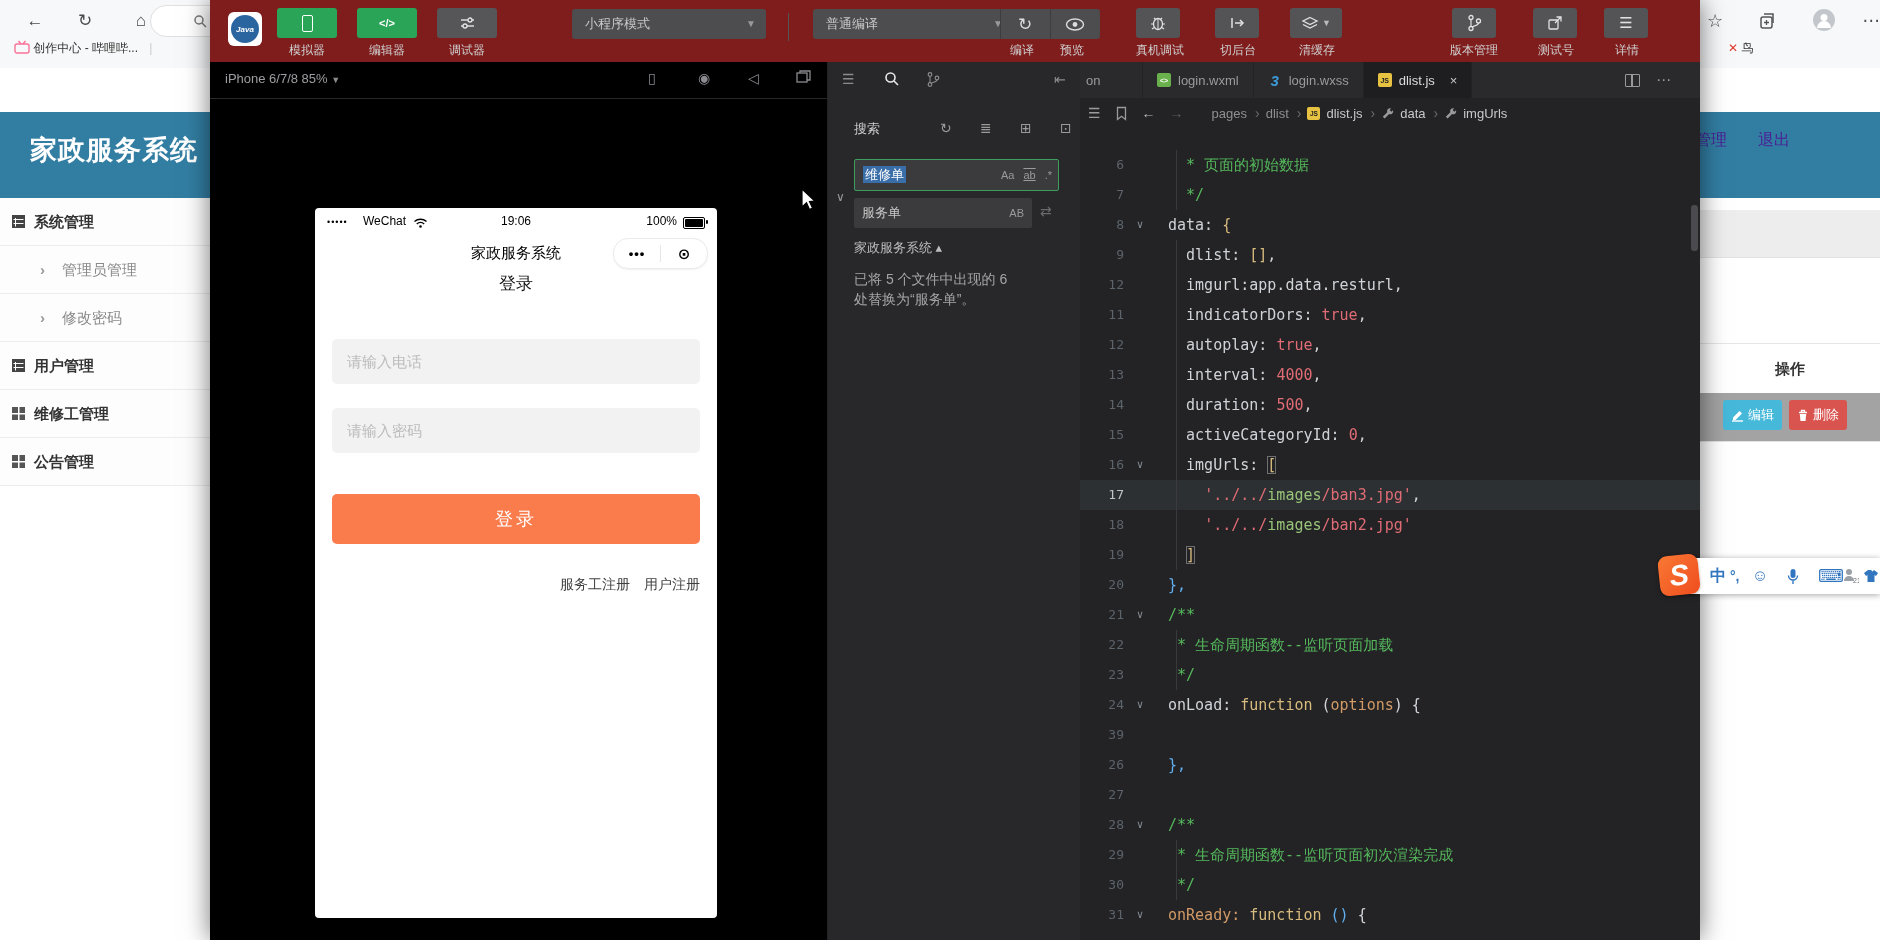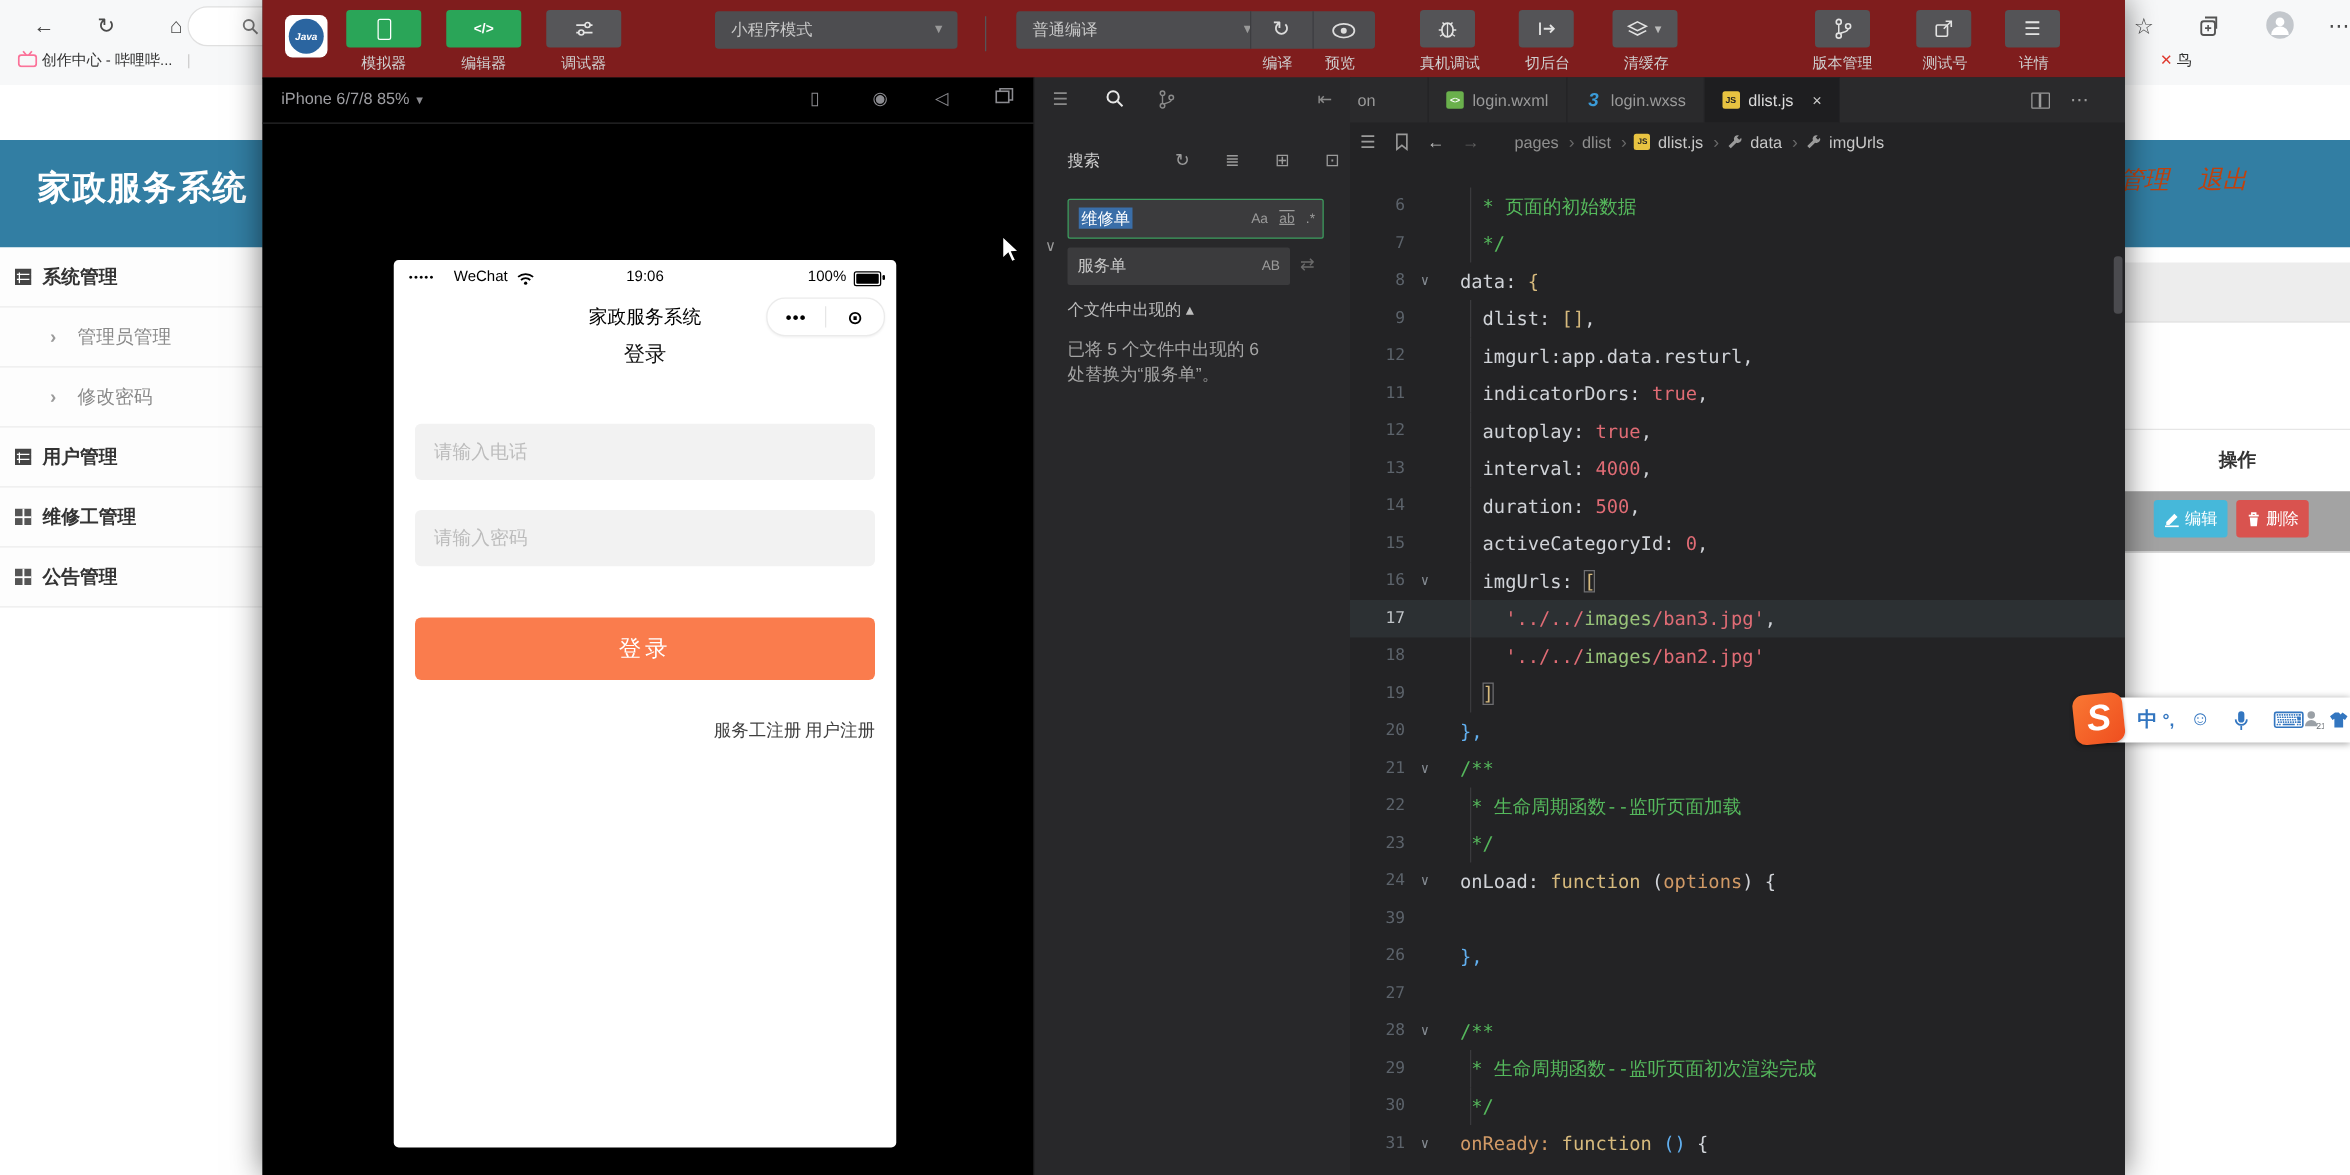--- a/index.html
+++ b/index.html
@@ -10,21 +10,21 @@
   
   .chrome{position:absolute;left:0;top:0;width:1880px;height:68px;background:#f7f8f9;}
   .chrome .nav-ic{position:absolute;top:8px;font-size:17px;color:#4a4a4a;width:26px;height:26px;
       text-align:center;line-height:26px;}
   .addr-pill{position:absolute;left:150px;top:5px;width:120px;height:30px;background:#fff;
       border:1px solid #e0e0e0;border-radius:16px;}
   .bm-row{position:absolute;left:0;top:40px;height:26px;font-size:12px;color:#333;}
   .teal-band{position:absolute;left:0;top:112px;width:1880px;height:86px;background:#327ea3;}
   .admin-title{position:absolute;left:30px;top:132px;width:180px;overflow:hidden;color:#fff;
       font-size:27px;font-weight:bold;letter-spacing:1px;white-space:nowrap;}
-  .admin-nav{position:absolute;top:130px;color:#c2410c;font-size:20px;font-style:italic;}
+  .admin-nav{position:absolute;top:130px;color:#4c1d95;font-size:16px;}
   .sidebar{position:absolute;left:0;top:198px;width:210px;background:#fdfdfd;}
   .sb-item{height:47px;line-height:47px;border-bottom:1px solid #ececec;font-size:15px;
       color:#333;font-weight:bold;padding-left:34px;position:relative;white-space:nowrap;}
   .sb-item.sub{font-weight:normal;color:#8a8a8a;padding-left:62px;}
   .sb-ic{position:absolute;left:12px;top:17px;width:13px;height:13px;}
   .ic-table{background:#444;box-shadow:inset 0 0 0 1.5px #444;
       background-image:linear-gradient(#fff,#fff),linear-gradient(#fff,#fff),linear-gradient(#fff,#fff);
       background-size:100% 1px,100% 1px,1px 70%;background-position:0 4px,0 8px,3px 3px;background-repeat:no-repeat;}
   .ic-grid{background:
       linear-gradient(#fff,#fff) 6px 0/1.5px 100% no-repeat,
@@ -78,21 +78,21 @@
       border-radius:15px;background:#fff;box-shadow:0 1px 2px rgba(0,0,0,.06);display:flex;align-items:center;}
   .capsule .dots{flex:1;text-align:center;font-size:13px;font-weight:bold;letter-spacing:1px;color:#000;}
   .capsule .div{width:1px;height:17px;background:#e6e6e6;}
   .capsule .tgt{flex:1;text-align:center;font-size:15px;font-weight:bold;color:#000;}
   .page-title{position:absolute;left:0;top:64px;width:402px;text-align:center;font-size:17px;color:#111;}
   .ipt{position:absolute;left:17px;width:338px;height:45px;background:#f2f2f2;border:none;outline:none;
       border-radius:5px;padding:0 15px;font-size:15px;color:#333;font-family:inherit;}
   .ipt::placeholder{color:#bcbcbc;}
   .login-btn{position:absolute;left:17px;top:286px;width:368px;height:50px;background:#fa7c4d;
       border-radius:5px;color:#fff;font-size:18px;letter-spacing:3px;text-align:center;line-height:50px;}
-  .reg-links{position:absolute;right:17px;top:368px;font-size:14px;color:#3f3f3f;display:flex;gap:3px;}
+  .reg-links{position:absolute;right:17px;top:368px;font-size:14px;color:#3f3f3f;display:flex;gap:14px;}
   .batt{display:inline-block;width:20px;height:10px;border:1px solid #000;border-radius:2px;position:relative;vertical-align:-1px;margin-left:3px;}
   .batt::before{content:"";position:absolute;left:1px;top:1px;right:1px;bottom:1px;background:#000;border-radius:1px;}
   .batt::after{content:"";position:absolute;right:-4px;top:2px;width:2px;height:4px;background:#000;border-radius:1px;}
 
   
   .searchpanel{position:absolute;left:617px;top:62px;width:253px;height:878px;background:#28282a;
       border-left:1px solid #222224;}
   .sp-head{position:absolute;left:0;top:0;width:253px;height:36px;}
   .sp-head .hic{position:absolute;top:9px;color:#8a8a8a;font-size:14px;}
   .sp-title-row{position:absolute;left:26px;top:58px;width:220px;height:20px;color:#cfcfcf;font-size:13px;}
@@ -410,21 +410,21 @@
         <span style="text-decoration:underline overline">ab</span>
         <span>.*</span>
       </span>
     </div>
     <span class="exp-chev">∨</span>
     <div class="r-input">
       <span class="val">服务单</span>
       <span class="ab">AB</span>
     </div>
     <span class="rep-all">⇄</span>
-    <div class="dir-toggle">个文件中出现的 ▴</div>
+    <div class="dir-toggle">家政服务系统 ▴</div>
     <div class="result-msg">
       <div>已将 5 个文件中出现的 6</div>
       <div>处替换为“服务单”。</div>
     </div>
   </div>
 
   <div class="editor">
     <div class="tabbar">
         <div class="tab" style="width: 42px; padding-left: 6px;">
           <span>on</span>

